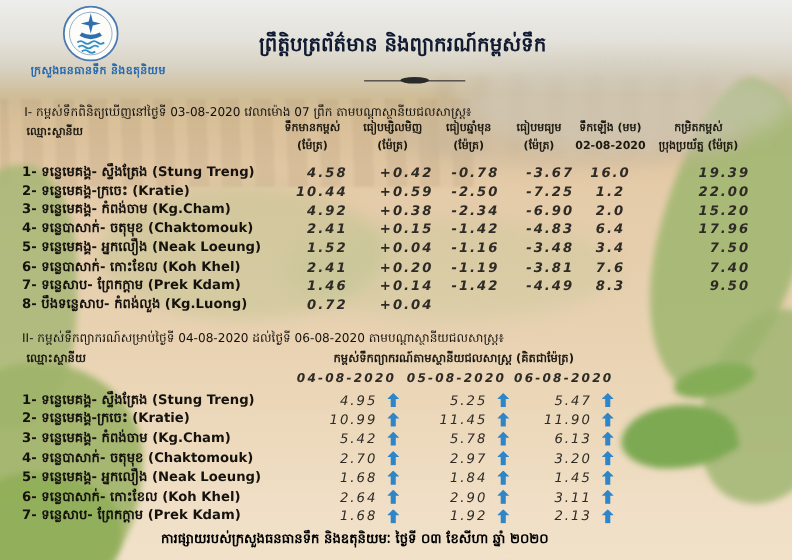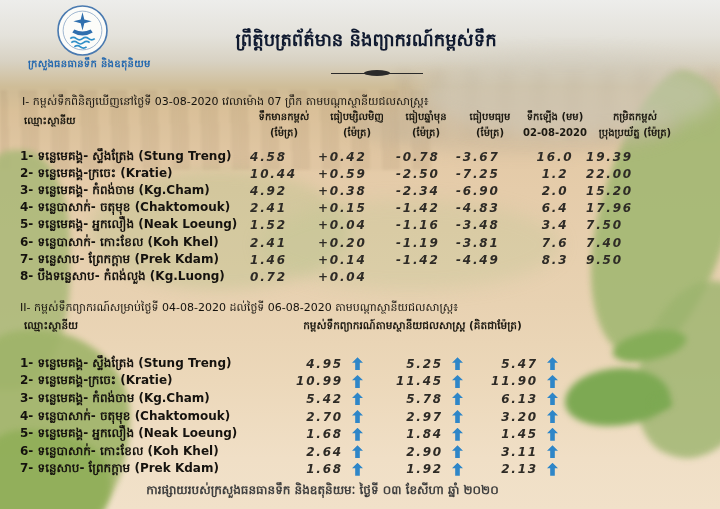--- a/index.html
+++ b/index.html
@@ -42,21 +42,21 @@
          font-size:18px;font-weight:bold;color:#101a30;}
   .divider{position:absolute;left:331px;top:70px;width:92px;height:6px;}
   .divider .line{position:absolute;top:2.5px;left:0;width:100%;height:1px;background:#2a2a2a;}
   .divider .knot{position:absolute;top:0;left:33px;width:26px;height:6px;background:#2a2a2a;border-radius:50%;}
 
   
   .heading{position:absolute;font-size:11px;font-weight:normal;color:#14110d;white-space:nowrap;}
   .h1{left:22px;top:94px;}
   .h2{left:20px;top:300px;}
   .num{font-size:12px;font-style:italic;font-weight:600;color:#2e2b26;
-       letter-spacing:1.8px;padding-right:2px;white-space:nowrap;}
+       letter-spacing:1.8px;text-align:right;padding-right:2px;white-space:nowrap;}
   .num.center{text-align:center;padding-right:0;}
   .station{font-size:12px;font-weight:bold;color:#15120e;white-space:nowrap;overflow:hidden;}
 
   
   .t1grid{display:grid;grid-template-columns:230px 68px 78px 60px 68px 62px 98px;}
   .t1head{position:absolute;left:20px;top:109px;width:664px;height:38px;}
   .t1col{display:flex;flex-direction:column;align-items:center;font-size:10px;font-weight:bold;
          color:#1c1911;line-height:1.55;white-space:nowrap;}
   .t1col.namecol{align-items:flex-start;padding-top:4px;padding-left:4px;}
   .t1rows{position:absolute;left:20px;top:148px;width:664px;}
@@ -66,27 +66,27 @@
   .t2head{position:absolute;left:20px;top:319px;width:540px;display:grid;grid-template-columns:245px 295px;}
   .t2head .lbl{font-size:10.5px;font-weight:bold;color:#1c1911;padding-left:4px;white-space:nowrap;}
   .t2head .span{font-size:10.5px;font-weight:bold;color:#1c1911;text-align:center;white-space:nowrap;}
   .t2dates{position:absolute;left:20px;top:337px;width:540px;display:grid;
            grid-template-columns:245px 100px 100px 95px;}
   .t2date{font-size:11px;font-style:italic;font-weight:600;color:#2e2b26;
           letter-spacing:2px;text-align:center;white-space:nowrap;}
   .t2rows{position:absolute;left:20px;top:355px;width:540px;}
   .t2row{display:grid;grid-template-columns:245px 100px 100px 95px;height:17.6px;align-items:center;}
   .t2cell{display:flex;justify-content:flex-end;align-items:center;gap:9px;padding-right:2px;}
-  .t2val{font-size:12px;font-style:italic;font-weight:700;letter-spacing:1.8px;color:#2e2b26;}
+  .t2val{font-size:12px;font-style:italic;font-weight:400;letter-spacing:1.8px;color:#2e2b26;}
   .arrow-up{display:inline-block;width:11px;height:13px;background:#2e86c8;
     clip-path:polygon(50% 0,100% 42%,71% 42%,71% 100%,29% 100%,29% 42%,0 42%);}
 
   
   .footer{position:absolute;left:0;top:482px;width:645px;text-align:center;
-          font-size:12px;font-weight:bold;color:#404040;}
+          font-size:12px;font-weight:bold;color:#000000;}
 </style>
 </head>
 <body>
 
 <div class="page">
 
   <div class="bg-base"></div>
   <div class="bg-farm"></div>
   <div class="bg-farm2"></div>
   <div class="blob b1"></div>
@@ -224,20 +224,26 @@
         <div class="num center"></div>
         <div class="num"></div>
       </div>
     </div>
 
   <div class="heading h2">II- កម្ពស់ទឹកព្យាករណ៍សម្រាប់ថ្ងៃទី 04-08-2020 ដល់ថ្ងៃទី 06-08-2020 តាមបណ្តាស្ថានីយជលសាស្ត្រ៖</div>
   <div class="t2head">
     <div class="lbl">ឈ្មោះស្ថានីយ</div>
     <div class="span">កម្ពស់ទឹកព្យាករណ៍តាមស្ថានីយជលសាស្ត្រ (គិតជាម៉ែត្រ)</div>
   </div>
+  <div class="t2dates">
+    <div></div>
+    <div class="t2date">04-08-2020</div>
+    <div class="t2date">05-08-2020</div>
+    <div class="t2date">06-08-2020</div>
+  </div>
   <div class="t2rows">
       <div class="t2row">
         <div class="station">1- ទន្លេមេគង្គ- ស្ទឹងត្រែង (Stung Treng)</div>
         <div class="t2cell">
           <span class="t2val">4.95</span>
           <span class="arrow-up"></span>
         </div>
         <div class="t2cell">
           <span class="t2val">5.25</span>
           <span class="arrow-up"></span>

